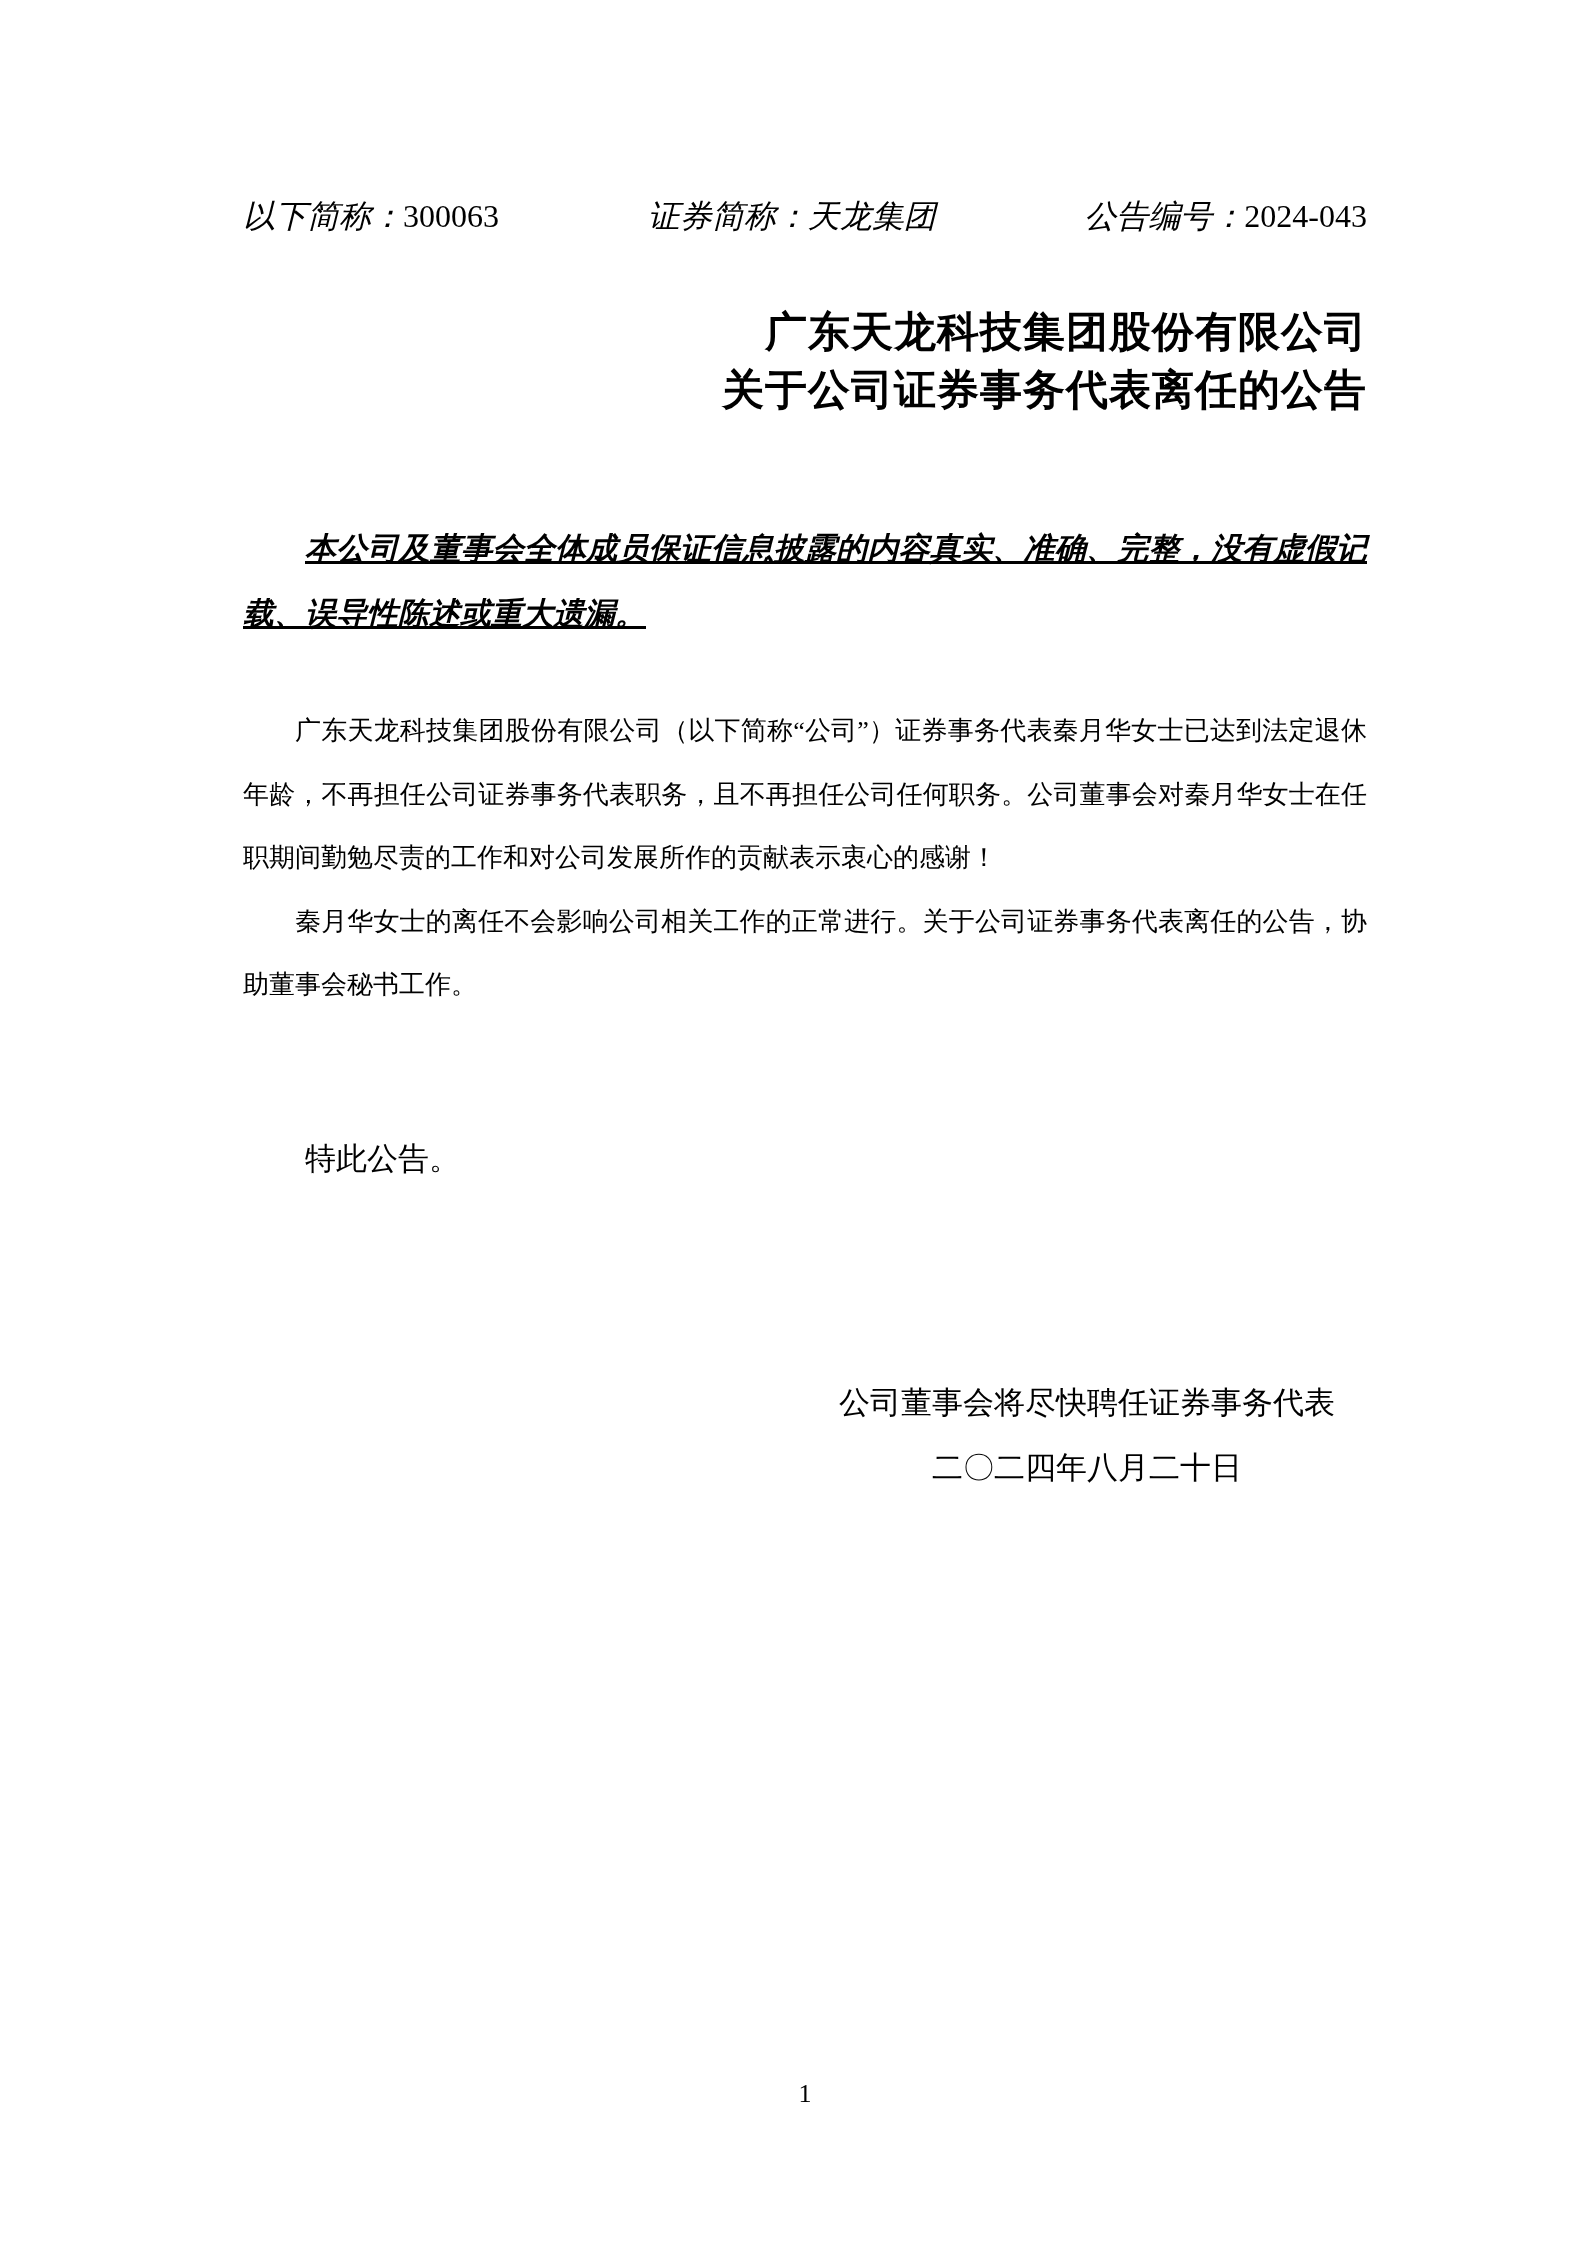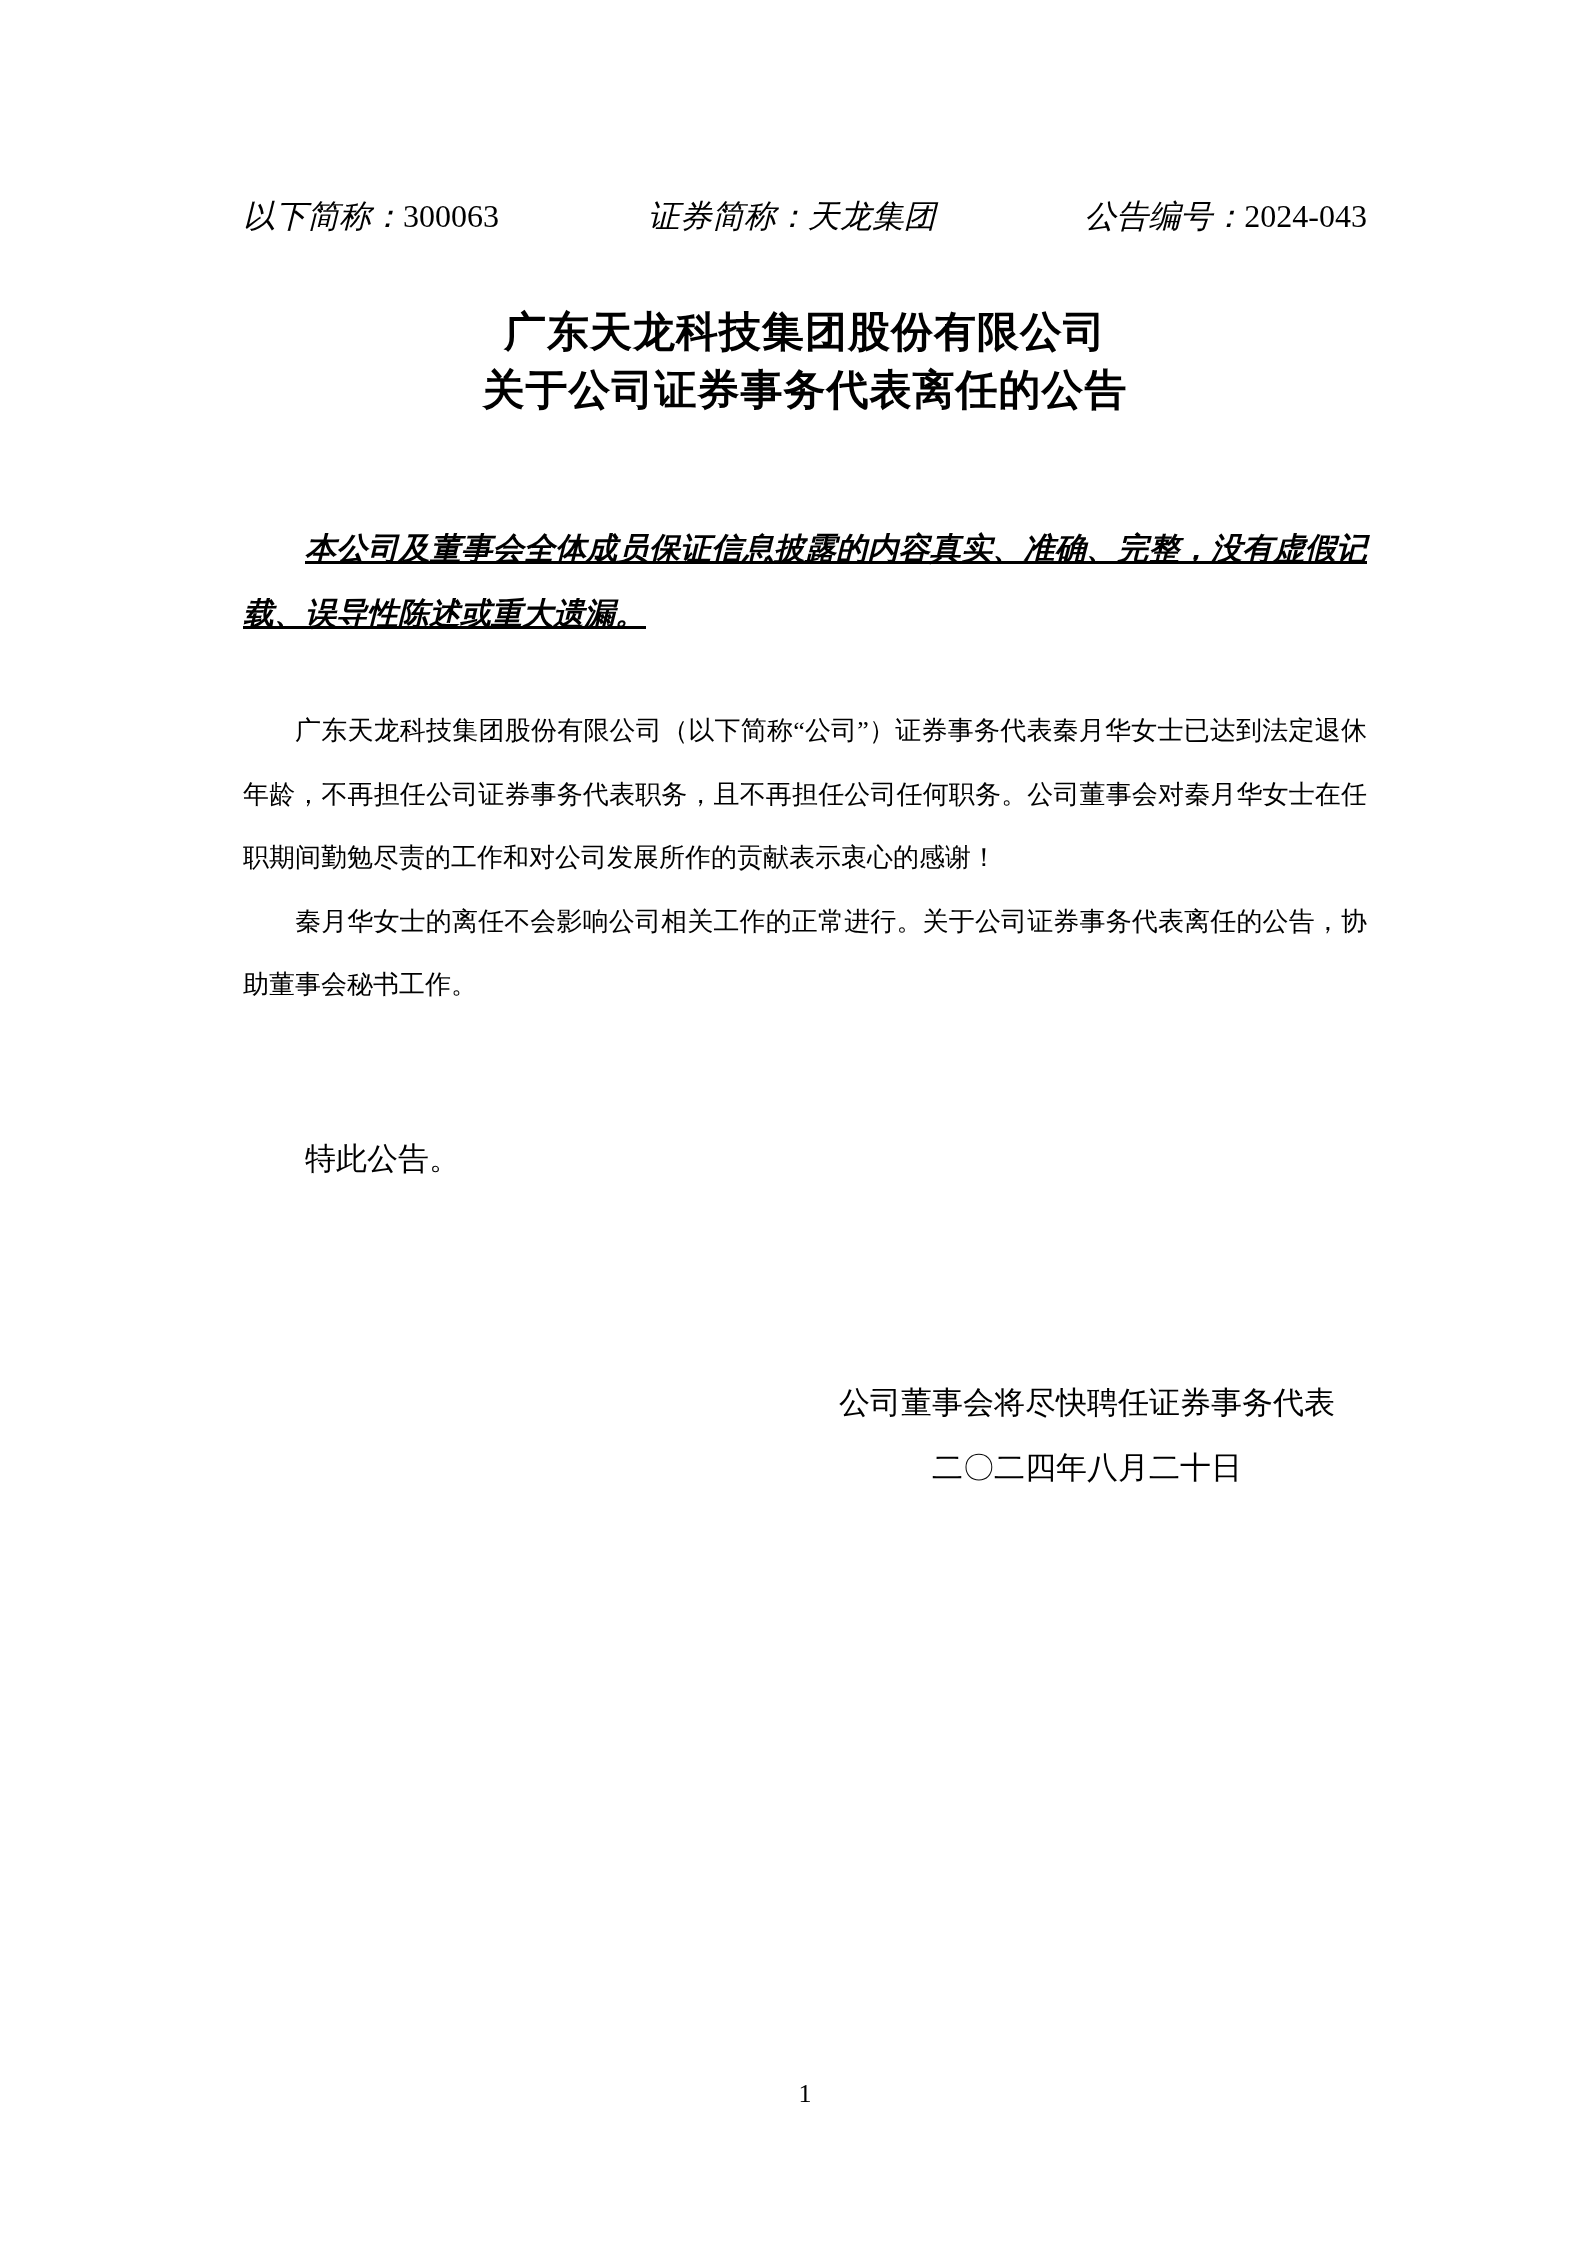--- a/index.html
+++ b/index.html
@@ -23,21 +23,21 @@
     font-size: 32px;
     line-height: 40px;
     white-space: nowrap;
   }
   .kai { font-style: italic; }
   .num { font-style: normal; }
 
   
   .doc-title {
     top: 303px;
-    text-align: center;
+    text-align: right;
     font-family: "Liberation Sans", sans-serif;
     font-weight: bold;
     font-size: 42px;
     line-height: 58px;
     letter-spacing: 1px;
   }
 
   
   .statement {
     top: 516px;

